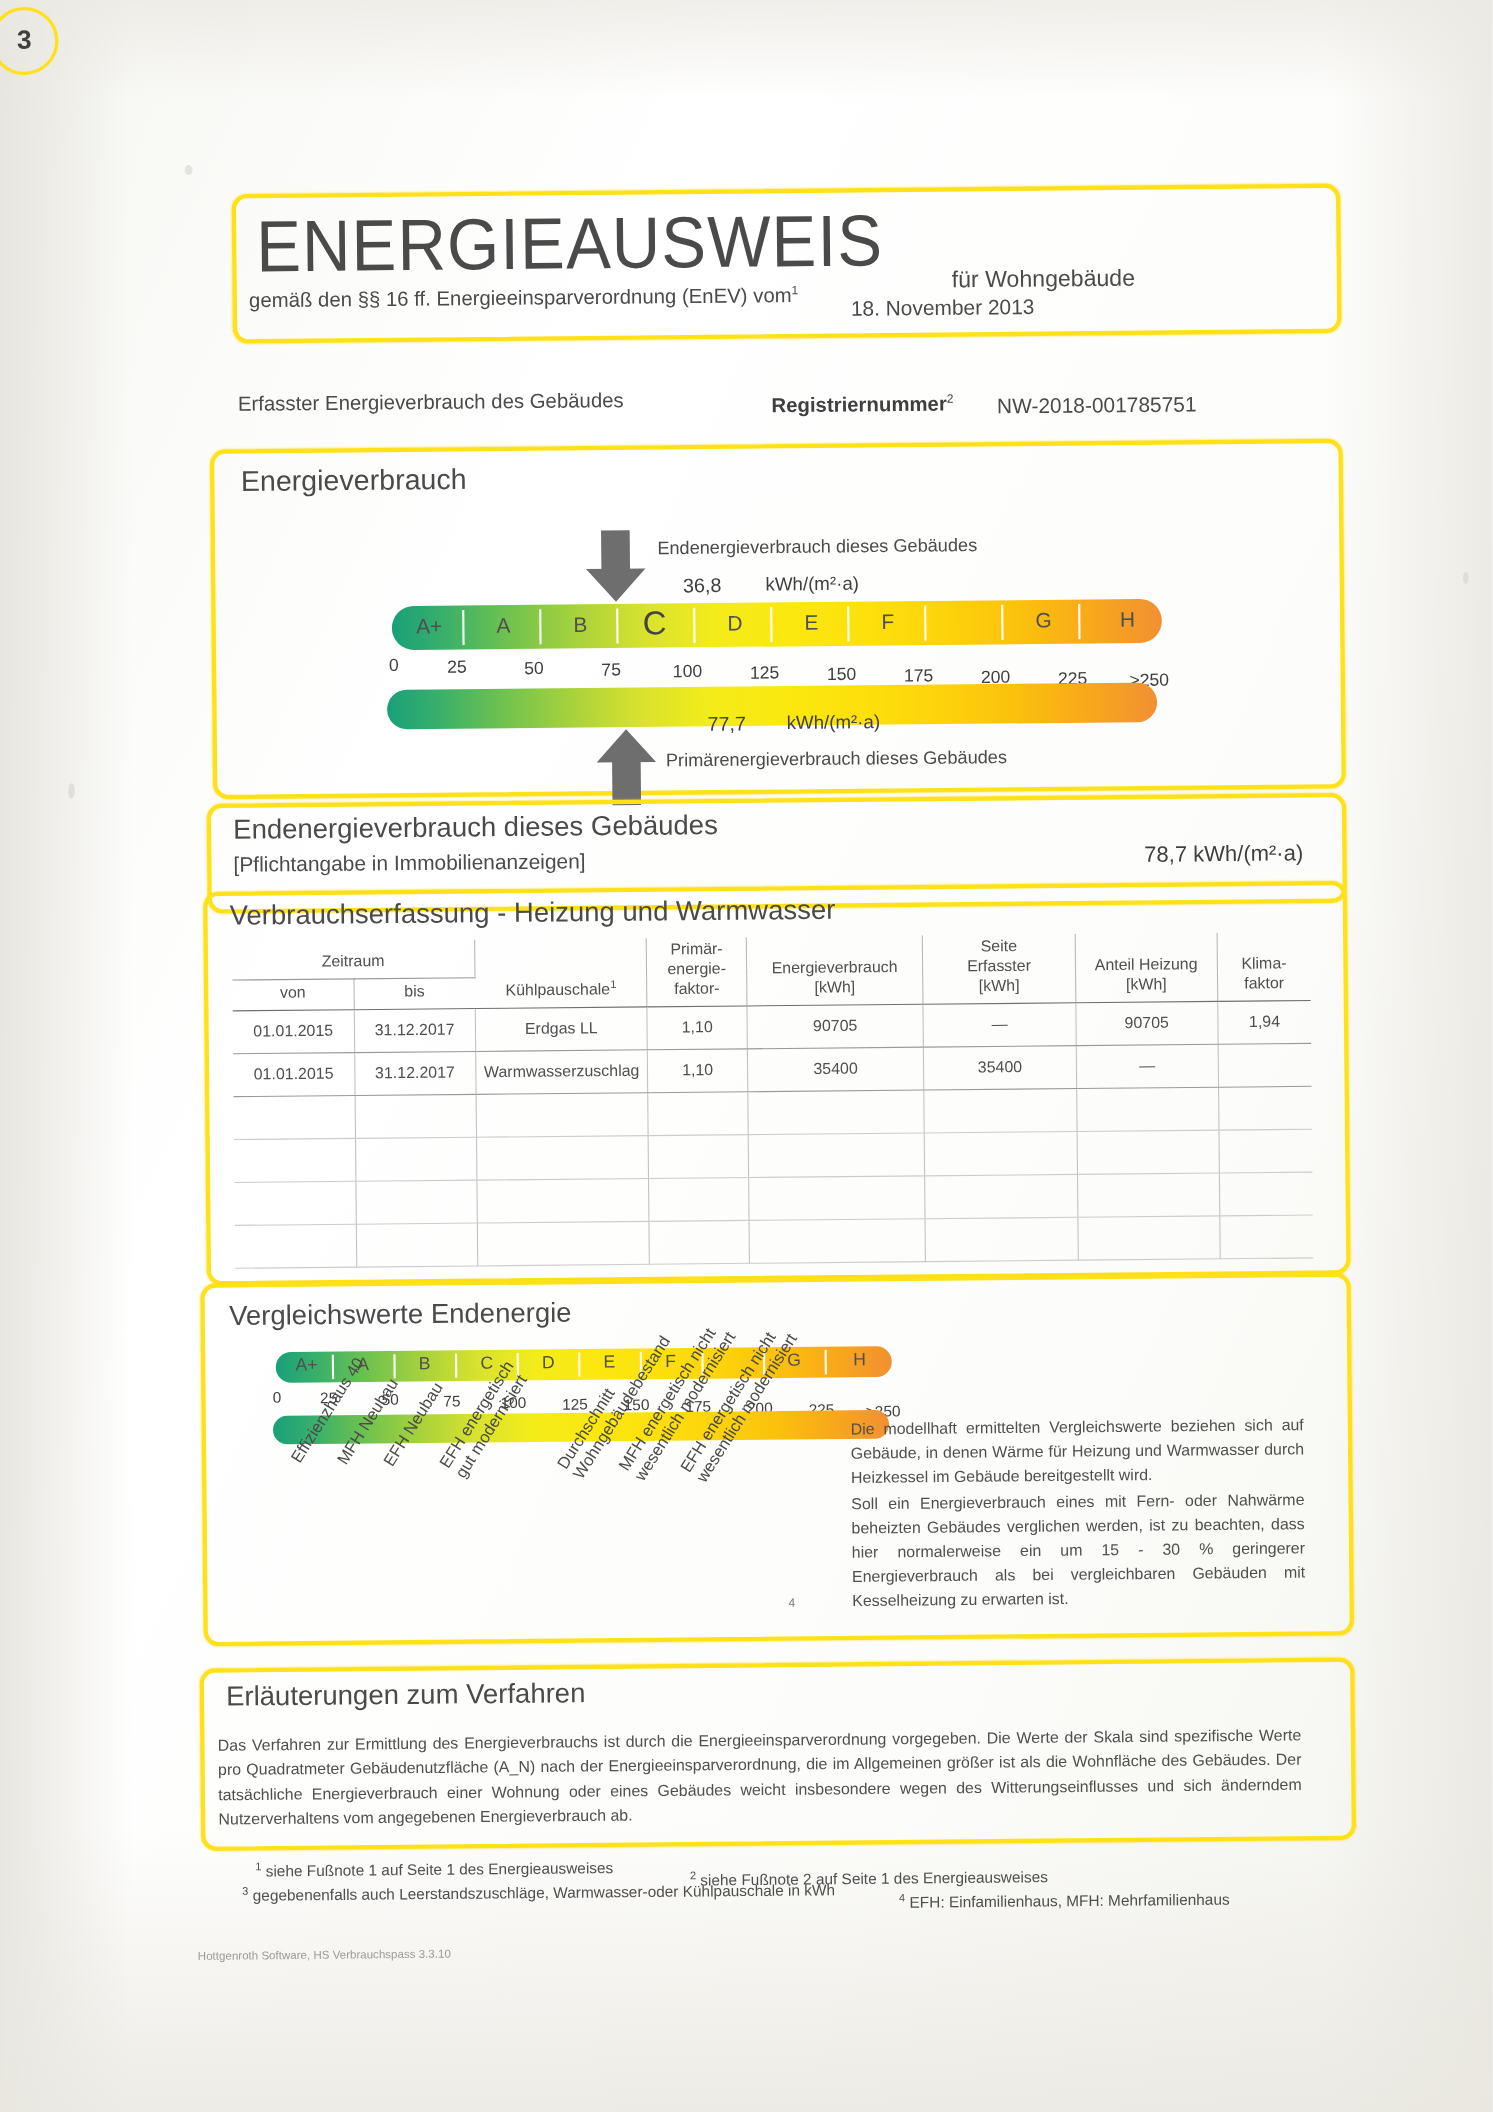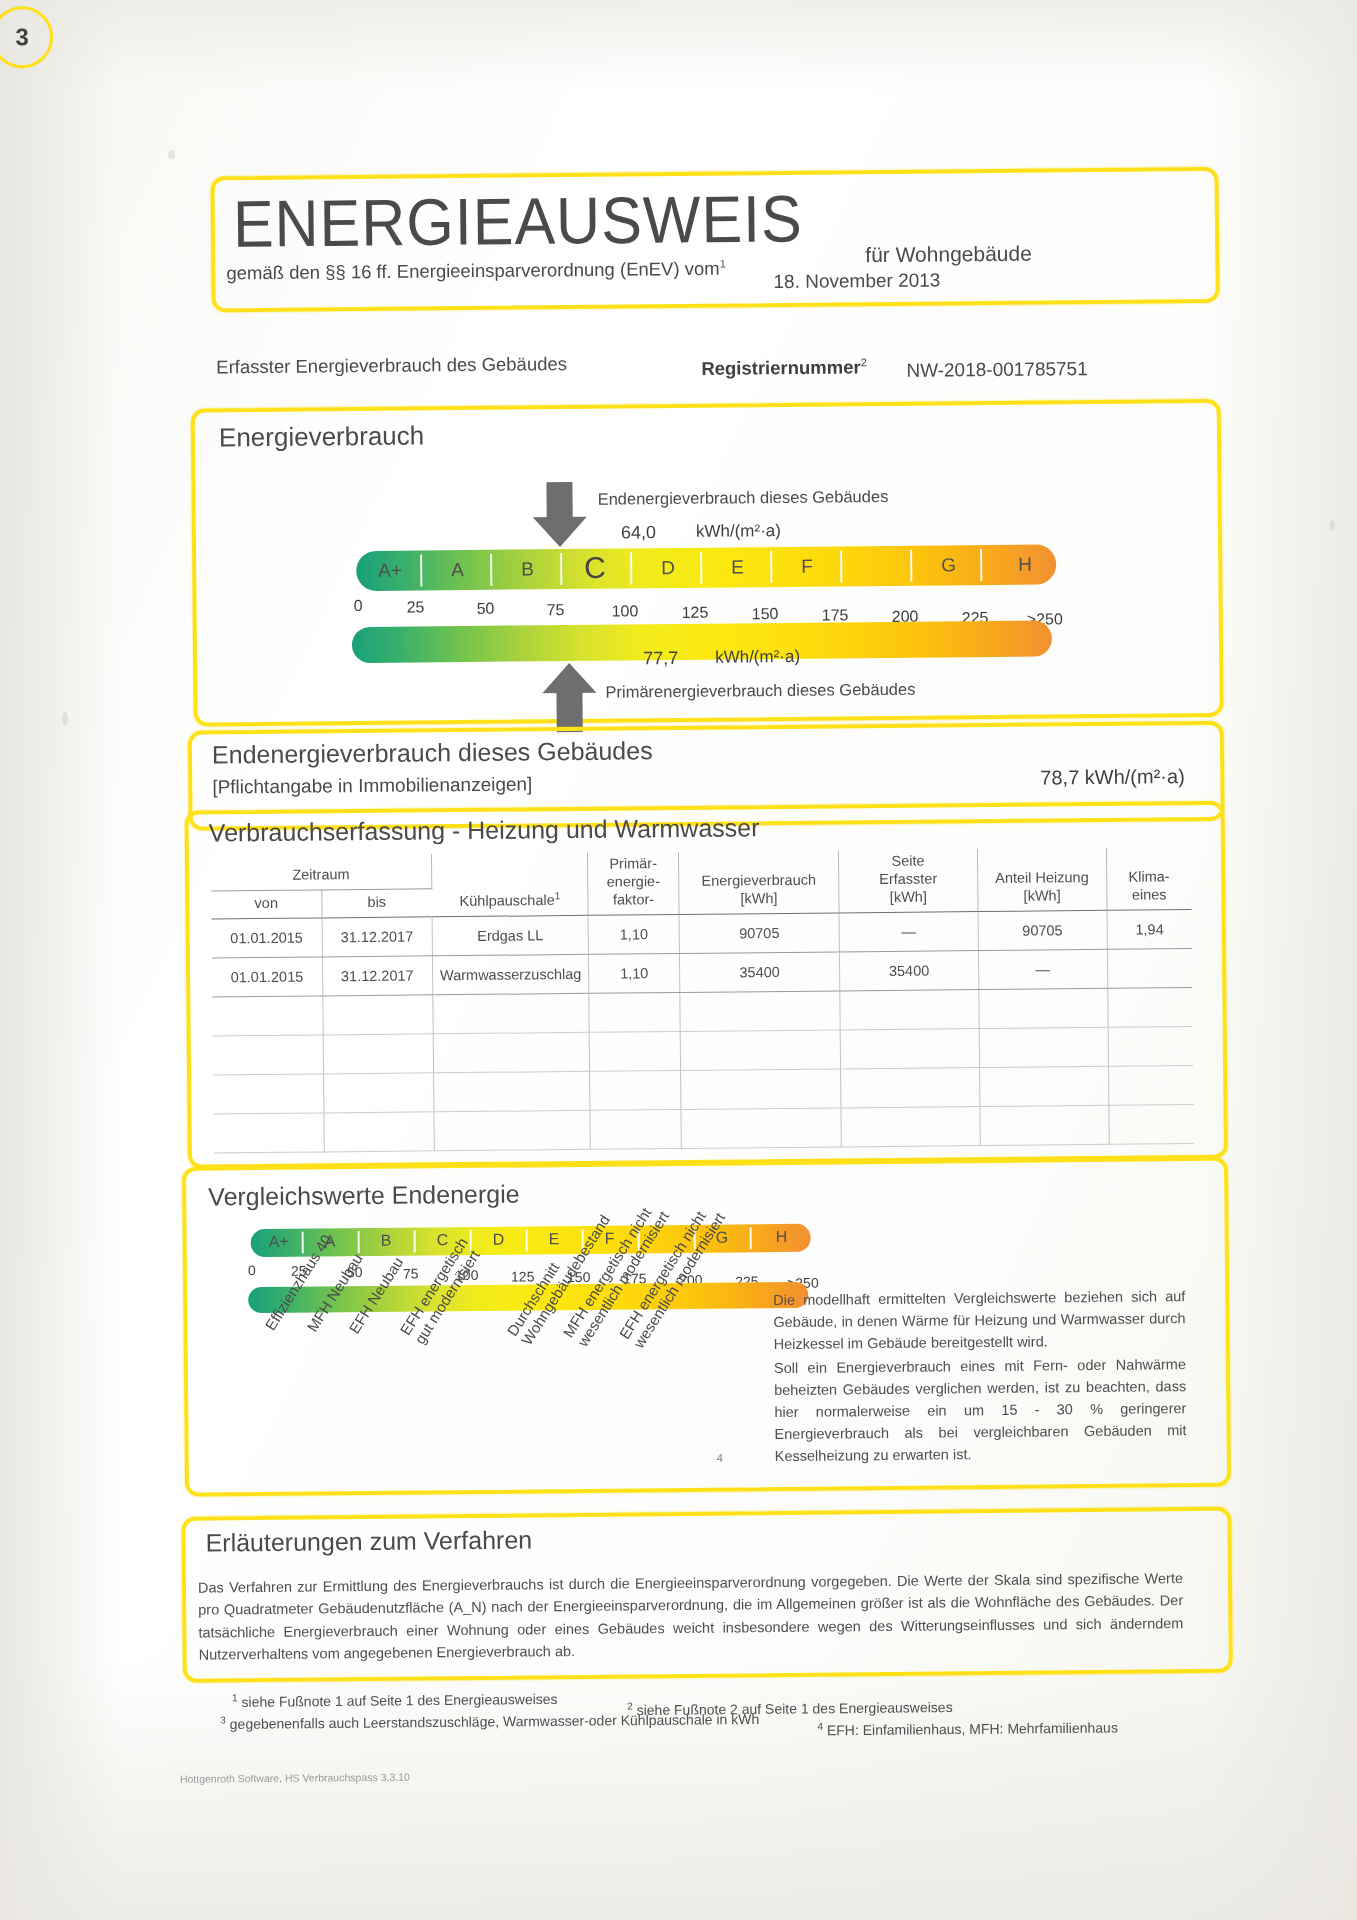--- a/index.html
+++ b/index.html
@@ -263,21 +263,21 @@
   <div id="pagebadge">3</div>
 
   <div class="hl" id="box-verbrauch"></div>
   <div class="txt" id="h-energieverbrauch">Energieverbrauch</div>
 
   <div>
     <div class="arrow-shaft" style="left:551px;top:481px;width:26px;height:38px;"></div>
     <div class="arrow-head-down" style="left:537px;top:516px;"></div>
   </div>
   <div class="txt" id="lbl-end-arrow">Endenergieverbrauch dieses Gebäudes</div>
-  <div class="txt" id="val-end-num">64,0</div>
+  <div class="txt" id="val-end-num">36,8</div>
   <div class="txt" id="val-end-unit">kWh/(m²·a)</div>
 
   <div class="scalebar" id="scale-top" style="left:360px;top:548px;width:700px;">
     <div class="scale-seg-line" style="left:64px;top:4px;height:32px;"></div>
     <div class="scale-seg-line" style="left:134px;top:4px;height:32px;"></div>
     <div class="scale-seg-line" style="left:204px;top:4px;height:32px;"></div>
     <div class="scale-seg-line" style="left:274px;top:4px;height:32px;"></div>
     <div class="scale-seg-line" style="left:344px;top:4px;height:32px;"></div>
     <div class="scale-seg-line" style="left:414px;top:4px;height:32px;"></div>
     <div class="scale-seg-line" style="left:484px;top:4px;height:32px;"></div>
@@ -344,21 +344,21 @@
           <span>Seite</span><br>
           <span>Erfasster</span><br>
           <span>[kWh]</span>
         </th>
         <th rowspan="2" style="width:125px;">
           <span>Anteil Heizung</span><br>
           <span>[kWh]</span>
         </th>
         <th rowspan="2" style="width:80px;">
           <span>Klima-</span><br>
-          <span>eines</span>
+          <span>faktor</span>
         </th>
       </tr>
       <tr>
         <th style="width:105px;">von</th>
         <th style="width:105px;">bis</th>
       </tr>
     </thead>
     <tbody id="vtable-body">
         <tr class="datarow">
           <td>01.01.2015</td>

